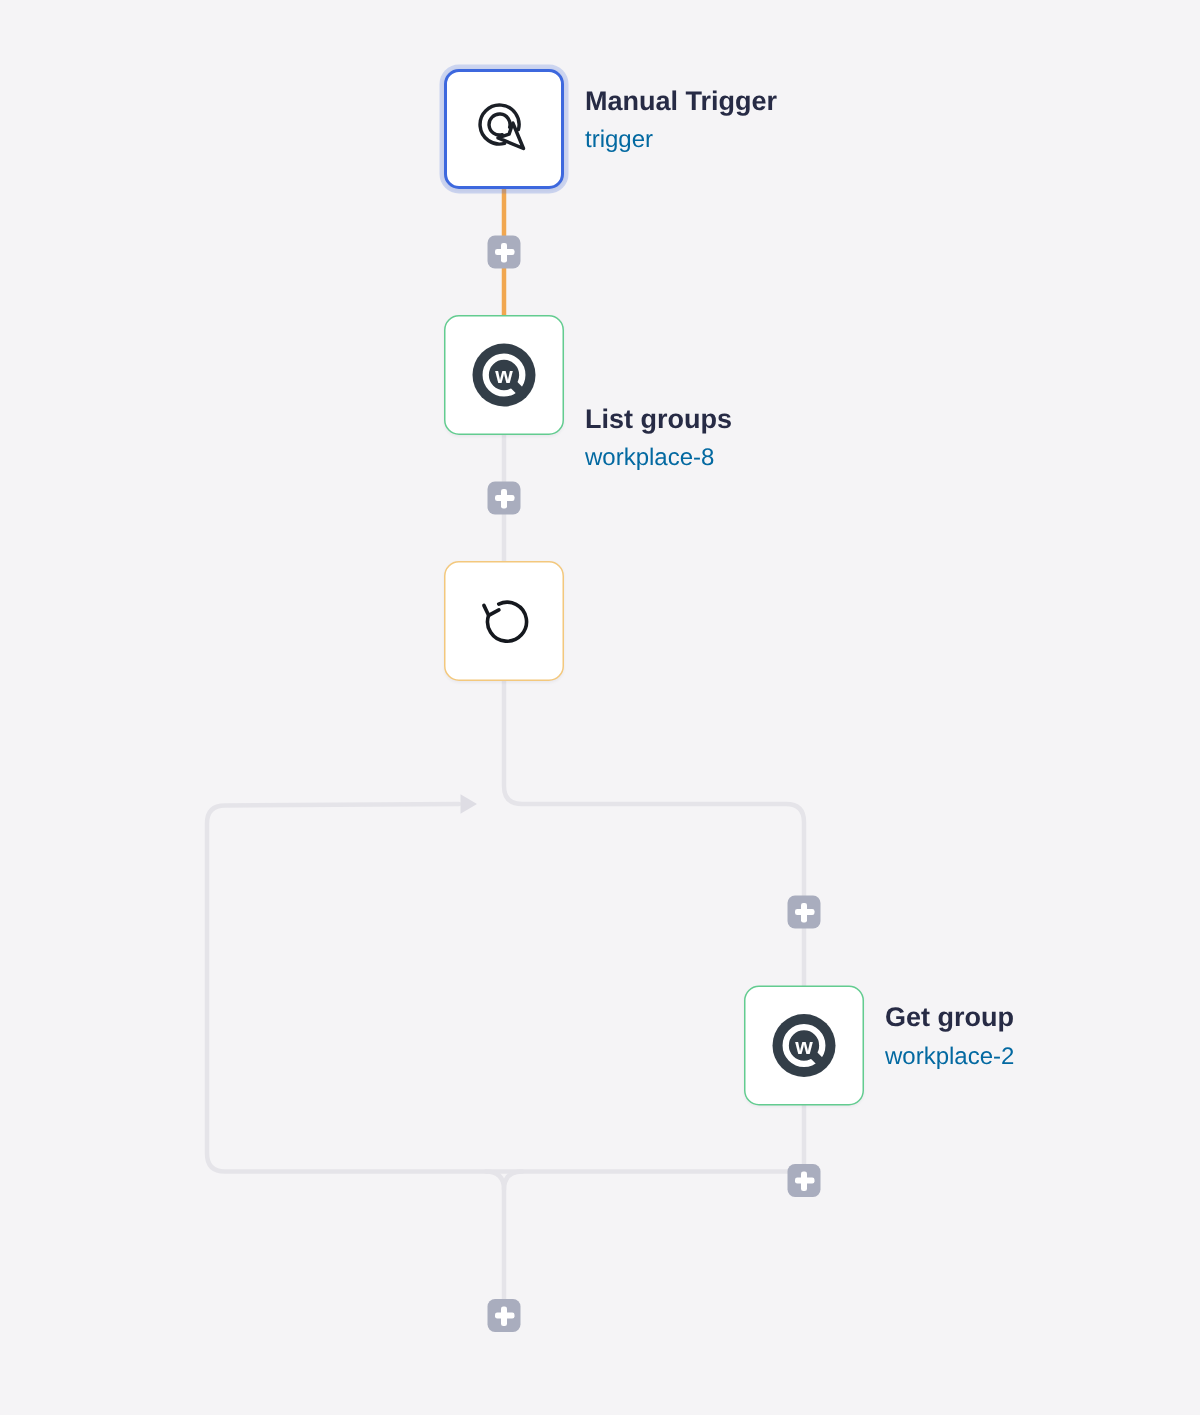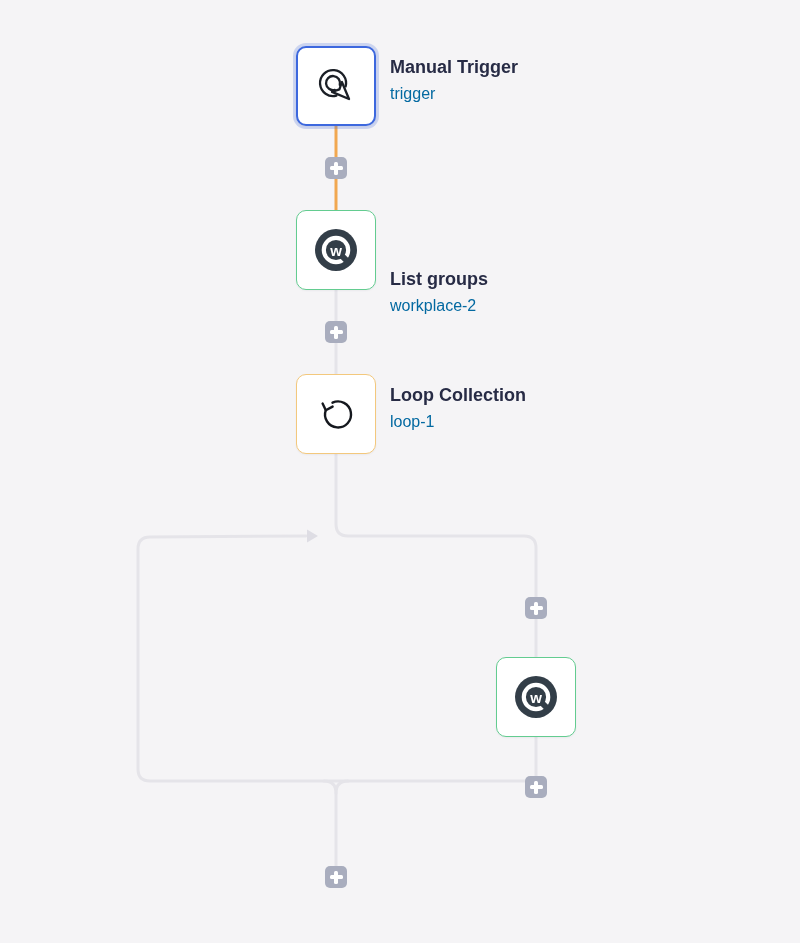--- a/index.html
+++ b/index.html
@@ -122,41 +122,41 @@
   <div class="node node--green" style="left:296px;top:210px;">
     <svg width="48" height="48" viewBox="0 0 48 48">
       <circle cx="24" cy="24" r="21" fill="#333e48"></circle>
       <circle cx="24" cy="24" r="12.2" fill="none" stroke="#ffffff" stroke-width="4.2"></circle>
       <line x1="29.5" y1="29.5" x2="37.6" y2="37.6" stroke="#333e48" stroke-width="6"></line>
       <text x="24" y="29.5" text-anchor="middle" font-size="15" font-weight="bold" fill="#ffffff" font-family="Liberation Sans, DejaVu Sans, sans-serif">w</text>
     </svg>
   </div>
   <div class="node-label" style="left:390px;top:220px;margin-top:48px;">
     <div class="title">List groups</div>
-    <div class="subtitle">workplace-2</div>
+    <div class="subtitle">workplace-8</div>
   </div>
 
   <div class="node node--amber" style="left:296px;top:374px;">
     <svg width="40" height="40" viewBox="0 0 40 40">
       <path d="M16.5 8.7 A13 13 0 1 1 9.8 16.05" fill="none" stroke="#15181e" stroke-width="2.4" stroke-linecap="round"></path>
       <path d="M6.6 9.6 L9.8 16.3 L16.6 12.6" fill="none" stroke="#15181e" stroke-width="2.4" stroke-linecap="round" stroke-linejoin="round"></path>
     </svg>
-  </div>
-  <div class="node-label" style="left:390px;top:384px;">
-    <div class="title">Loop Collection</div>
-    <div class="subtitle">loop-1</div>
   </div>
 
   <div class="node node--green" style="left:496px;top:657px;">
     <svg width="48" height="48" viewBox="0 0 48 48">
       <circle cx="24" cy="24" r="21" fill="#333e48"></circle>
       <circle cx="24" cy="24" r="12.2" fill="none" stroke="#ffffff" stroke-width="4.2"></circle>
       <line x1="29.5" y1="29.5" x2="37.6" y2="37.6" stroke="#333e48" stroke-width="6"></line>
       <text x="24" y="29.5" text-anchor="middle" font-size="15" font-weight="bold" fill="#ffffff" font-family="Liberation Sans, DejaVu Sans, sans-serif">w</text>
     </svg>
+  </div>
+  <div class="node-label" style="left:590px;top:667px;">
+    <div class="title">Get group</div>
+    <div class="subtitle">workplace-2</div>
   </div>
 
   <div class="add-btn" style="left:336px;top:168px;">
     <span class="plus"></span>
   </div>
   <div class="add-btn" style="left:336px;top:332px;">
     <span class="plus"></span>
   </div>
   <div class="add-btn" style="left:536px;top:608px;">
     <span class="plus"></span>

